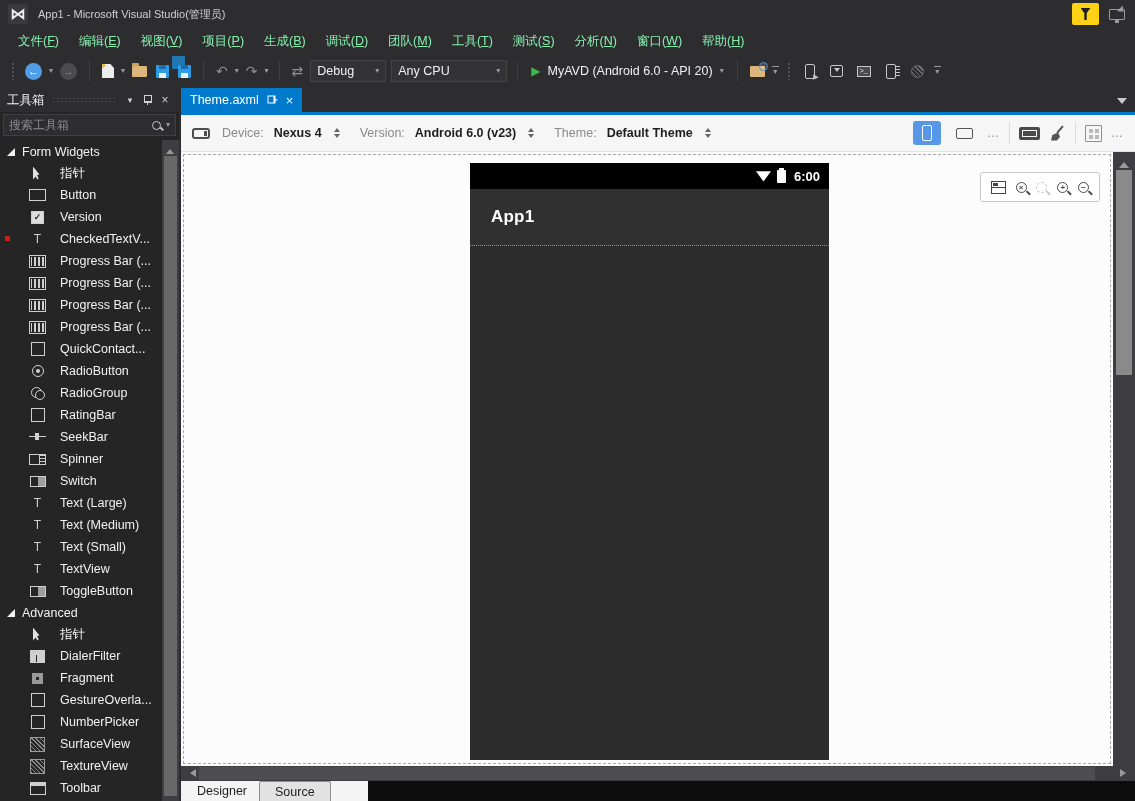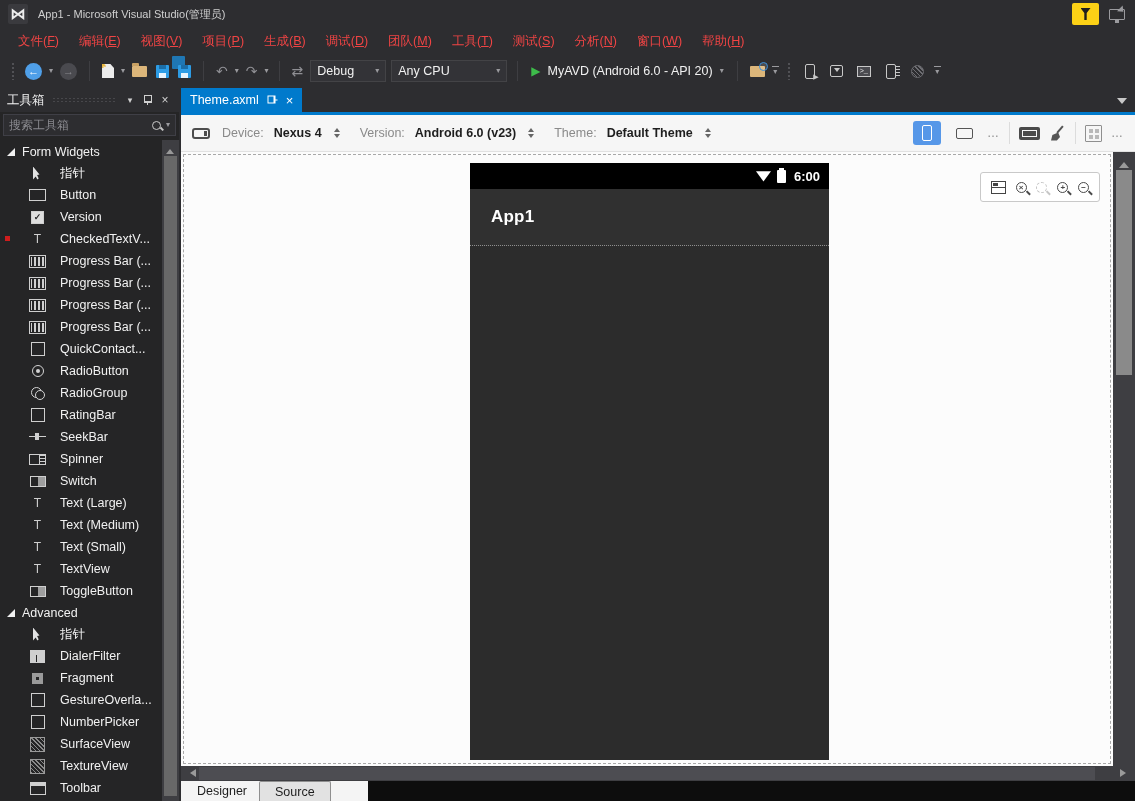--- a/index.html
+++ b/index.html
@@ -10,21 +10,21 @@
   .vs-logo{width:20px;height:20px;background:#3a3a3e;border-radius:2px;display:flex;align-items:center;justify-content:center;color:#ececec;font-size:15px;font-weight:bold}
   .title-text{color:#cfcfcf;font-size:11px}
   .title-right{margin-left:auto;display:flex;align-items:center;gap:10px;padding-right:4px}
   .notif-btn{width:27px;height:22px;background:#fcd116;border-radius:2px;display:flex;align-items:center;justify-content:center}
   .flag{width:10px;height:12px;background:#1e1e1e;clip-path:polygon(0 0,100% 0,62% 42%,62% 100%,38% 100%,38% 42%)}
   .monitor{width:16px;height:11px;border:1px solid #9a9a9e;border-radius:1px;position:relative}
   .monitor::after{content:"";position:absolute;left:5px;bottom:-4px;width:4px;height:3px;background:#9a9a9e}
   .monitor::before{content:"";position:absolute;right:-3px;top:-3px;border:4px solid transparent;border-top:5px solid #9a9a9e;transform:rotate(-45deg)}
   
   .menubar{height:26px;display:flex;align-items:center;padding-left:8px}
-  .menu-item{padding:4px 10px;color:#ef4444;cursor:default}
+  .menu-item{padding:4px 10px;color:#86efac;cursor:default}
   .menu-item u{text-decoration:underline}
   
   .toolbar{height:34px;display:flex;align-items:center;padding-left:8px;gap:5px}
   .grip{width:4px;height:18px;background:radial-gradient(circle,#515155 1px,transparent 1.2px);background-size:4px 4px;margin:0 3px}
   .tsep{width:1px;height:20px;background:#3e3e42;margin:0 5px}
   .tbtn{height:24px;display:flex;align-items:center;justify-content:center;gap:3px;padding:0 2px}
   .caret{font-size:8px;color:#9a9a9e;line-height:1}
   .caret-bar{display:flex;flex-direction:column;align-items:center;font-size:8px;color:#9a9a9e}
   .caret-bar i{display:block;width:7px;height:1px;background:#9a9a9e;margin-bottom:1px}
   .navc{width:17px;height:17px;border-radius:50%;display:flex;align-items:center;justify-content:center;font-size:11px;line-height:1}

